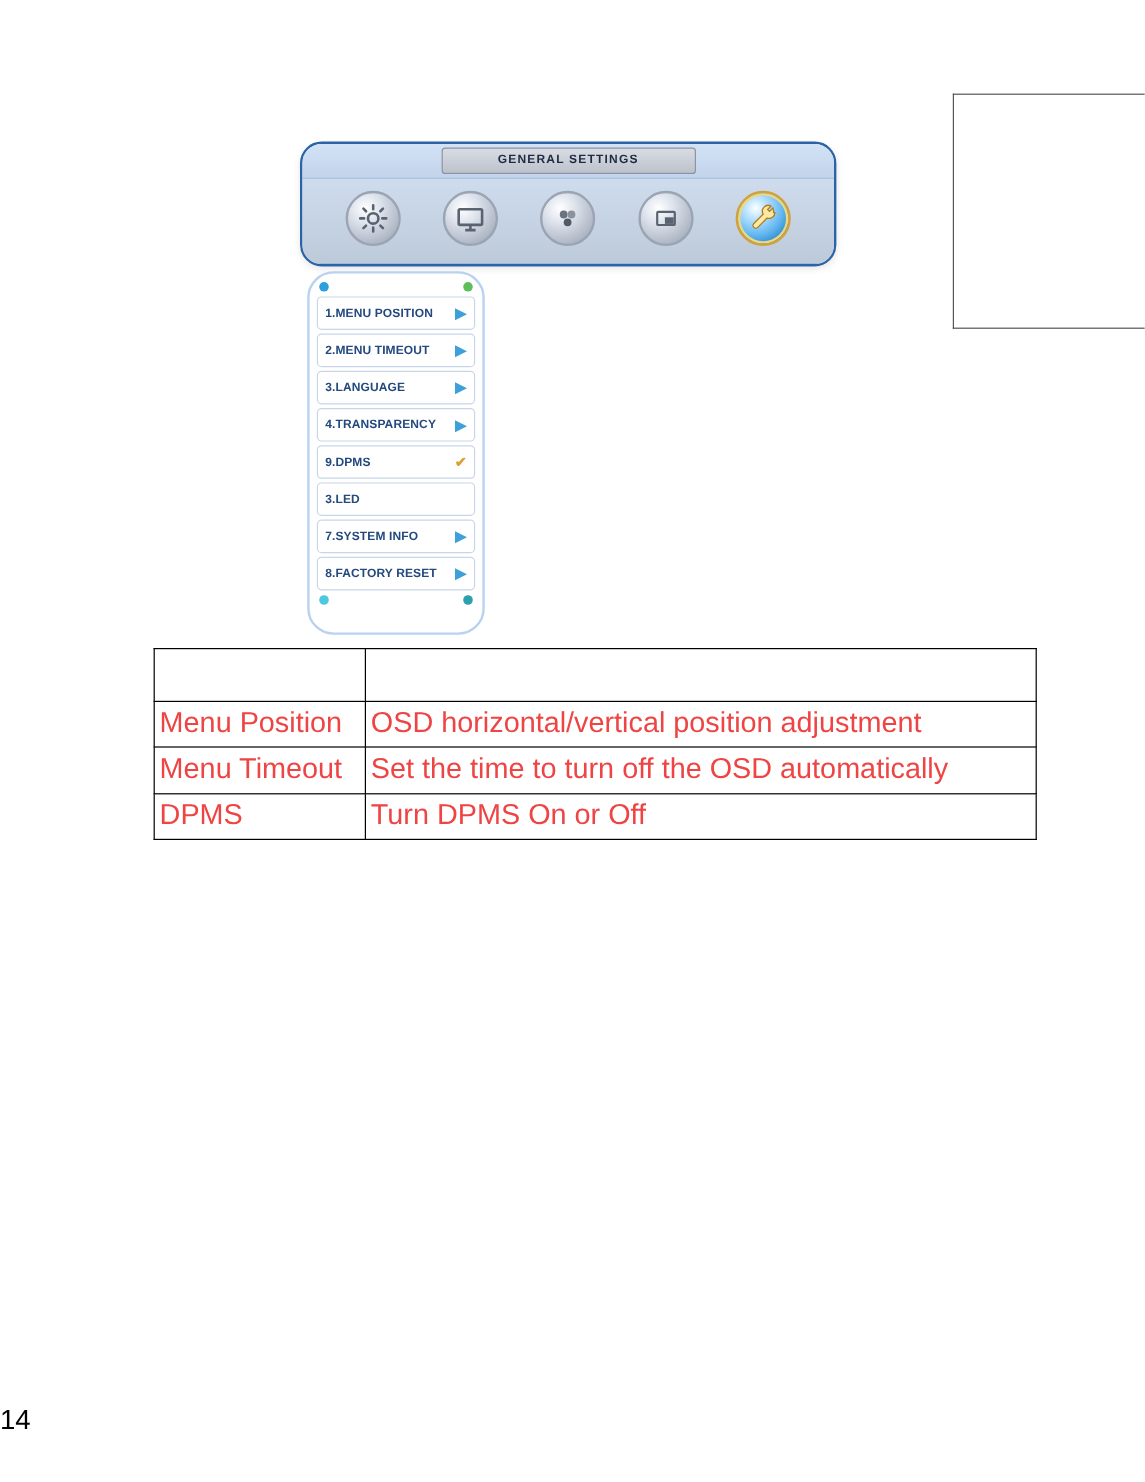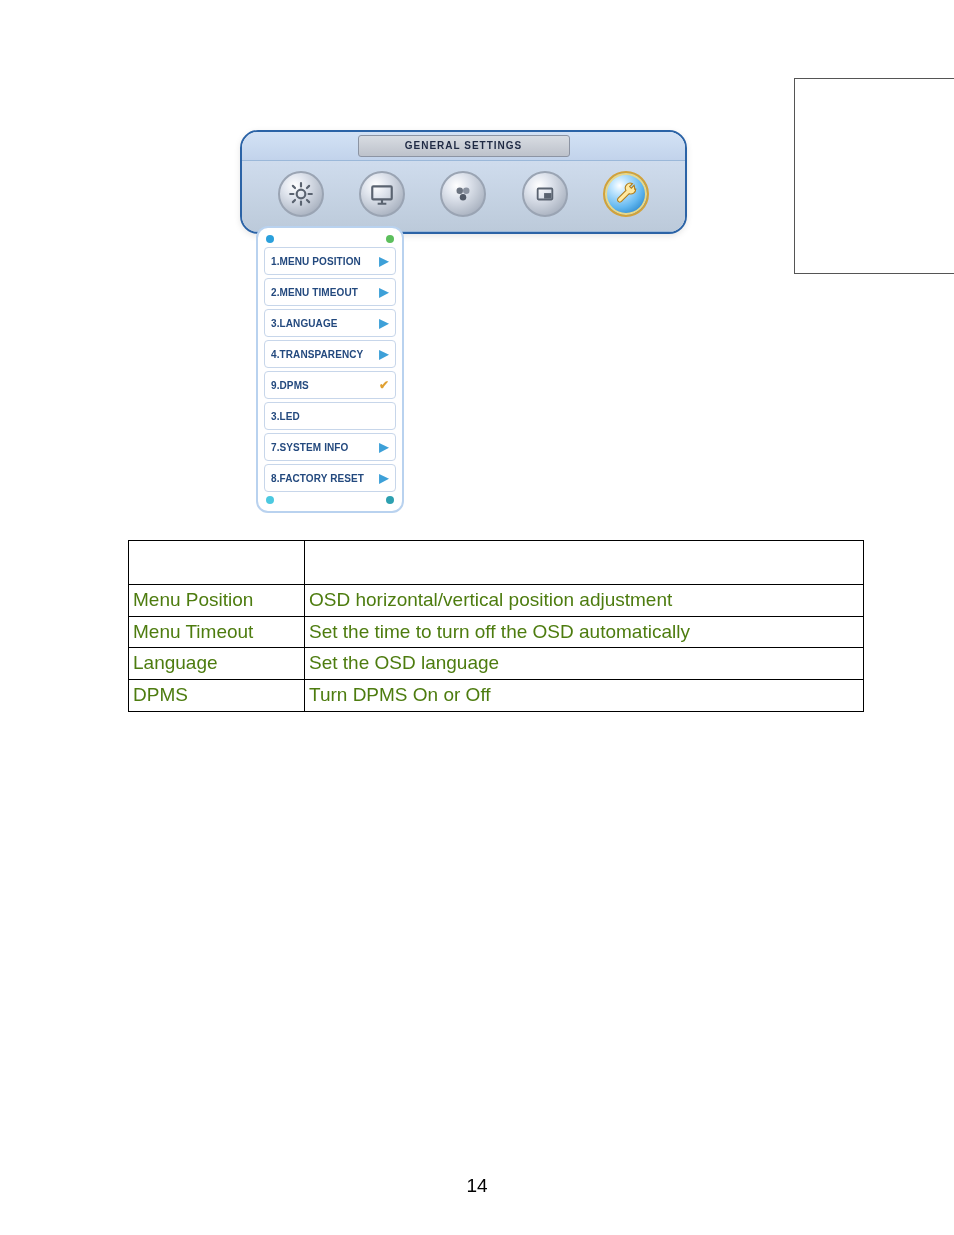--- a/index.html
+++ b/index.html
@@ -23,24 +23,23 @@
     border-left: 1px solid #555;
     border-top: 1px solid #555;
     border-bottom: 1px solid #555;
     box-sizing: border-box;
     background: #fff;
   }
 
   
   .osd-wrap {
     position: absolute;
-    left: 240px;
+    left: 250px;
     top: 118px;
     width: 443px;
-    margin-top: 12px;
   }
   .osd-panel {
     width: 443px;
     border: 2px solid #2b63a6;
     border-radius: 18px;
     background: linear-gradient(#eef3fa, #e1e8f4);
     box-shadow: 0 2px 6px rgba(0,0,0,0.1);
     overflow: hidden;
   }
   .osd-header {
@@ -97,23 +96,23 @@
   }
   .osd-tab-icon svg { display: block; }
 
   
   .osd-submenu {
     position: absolute;
     left: 256px;
     top: 226px;
     width: 148px;
     border: 2px solid #b9d2ef;
-    border-radius: 12px;
+    border-radius: 22px;
     background: #ffffff;
-    padding: 6px 4px 6px 4px;
+    padding: 6px 4px 22px 4px;
     box-sizing: border-box;
   }
   .sub-corners {
     display: flex;
     justify-content: space-between;
     padding: 0 4px;
     height: 10px;
     align-items: center;
   }
   .dot {
@@ -148,42 +147,41 @@
   }
   .sub-item .indicator.check { color: #e0a030; }
 
   
   .desc-table {
     position: absolute;
     left: 128px;
     top: 540px;
     width: 736px;
     border-collapse: collapse;
-    font-size: 19px;
-    color: #4d7c0f;
+    font-size: 24px;
+    color: #ef4444;
   }
   .desc-table th, .desc-table td {
     border: 1px solid #000;
     padding: 2px 4px 3px 4px;
     text-align: left;
     vertical-align: top;
     line-height: 1.35;
   }
   .desc-table thead th {
     height: 38px;
   }
   .desc-table td.col-left { width: 167px; }
 
   .page-number {
     position: absolute;
     left: 0;
     right: 0;
     bottom: 38px;
-    text-align: center;
-    font-size: 19px;
+    font-size: 23px;
     color: #000;
   }
 </style>
 </head>
 <body>
 
 <div class="side-tab"></div>
 
 <div class="osd-wrap">
   <div class="osd-panel">
@@ -293,23 +291,19 @@
   <tbody>
     <tr>
       <td class="col-left">Menu Position</td>
       <td>OSD horizontal/vertical position adjustment</td>
     </tr>
     <tr>
       <td class="col-left">Menu Timeout</td>
       <td>Set the time to turn off the OSD automatically</td>
     </tr>
     <tr>
-      <td class="col-left">Language</td>
-      <td>Set the OSD language</td>
-    </tr>
-    <tr>
       <td class="col-left">DPMS</td>
       <td>Turn DPMS On or Off</td>
     </tr>
   </tbody>
 </table>
 
 <div class="page-number">14</div>
 
 </body></html>

